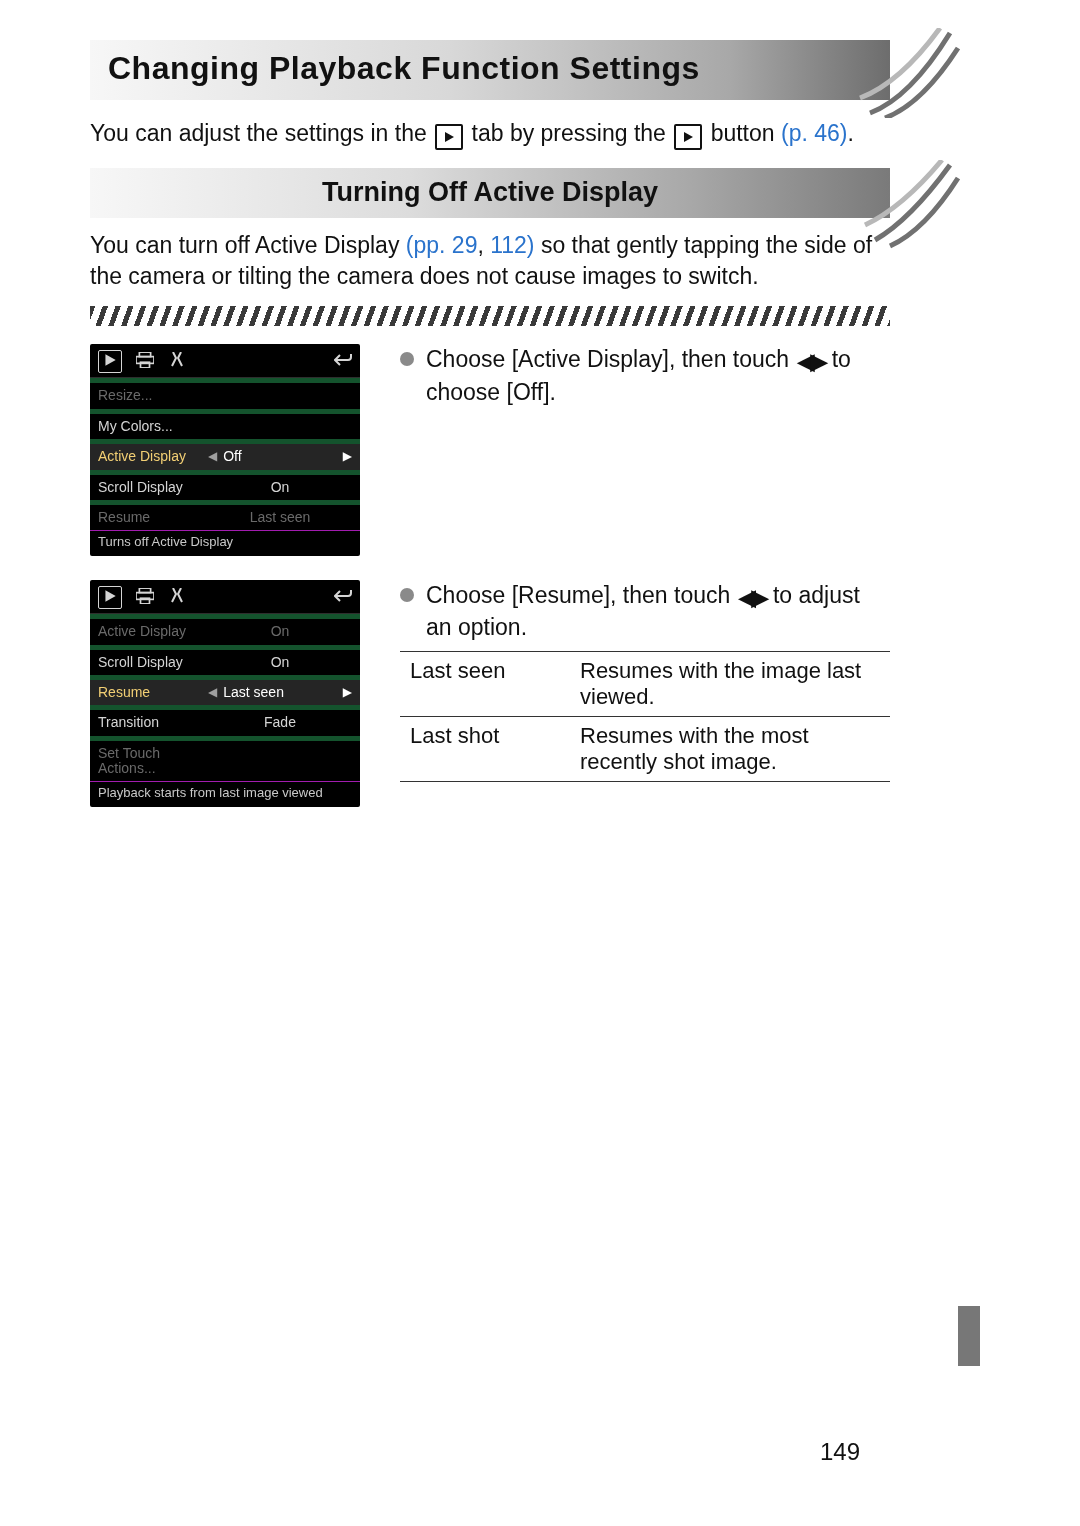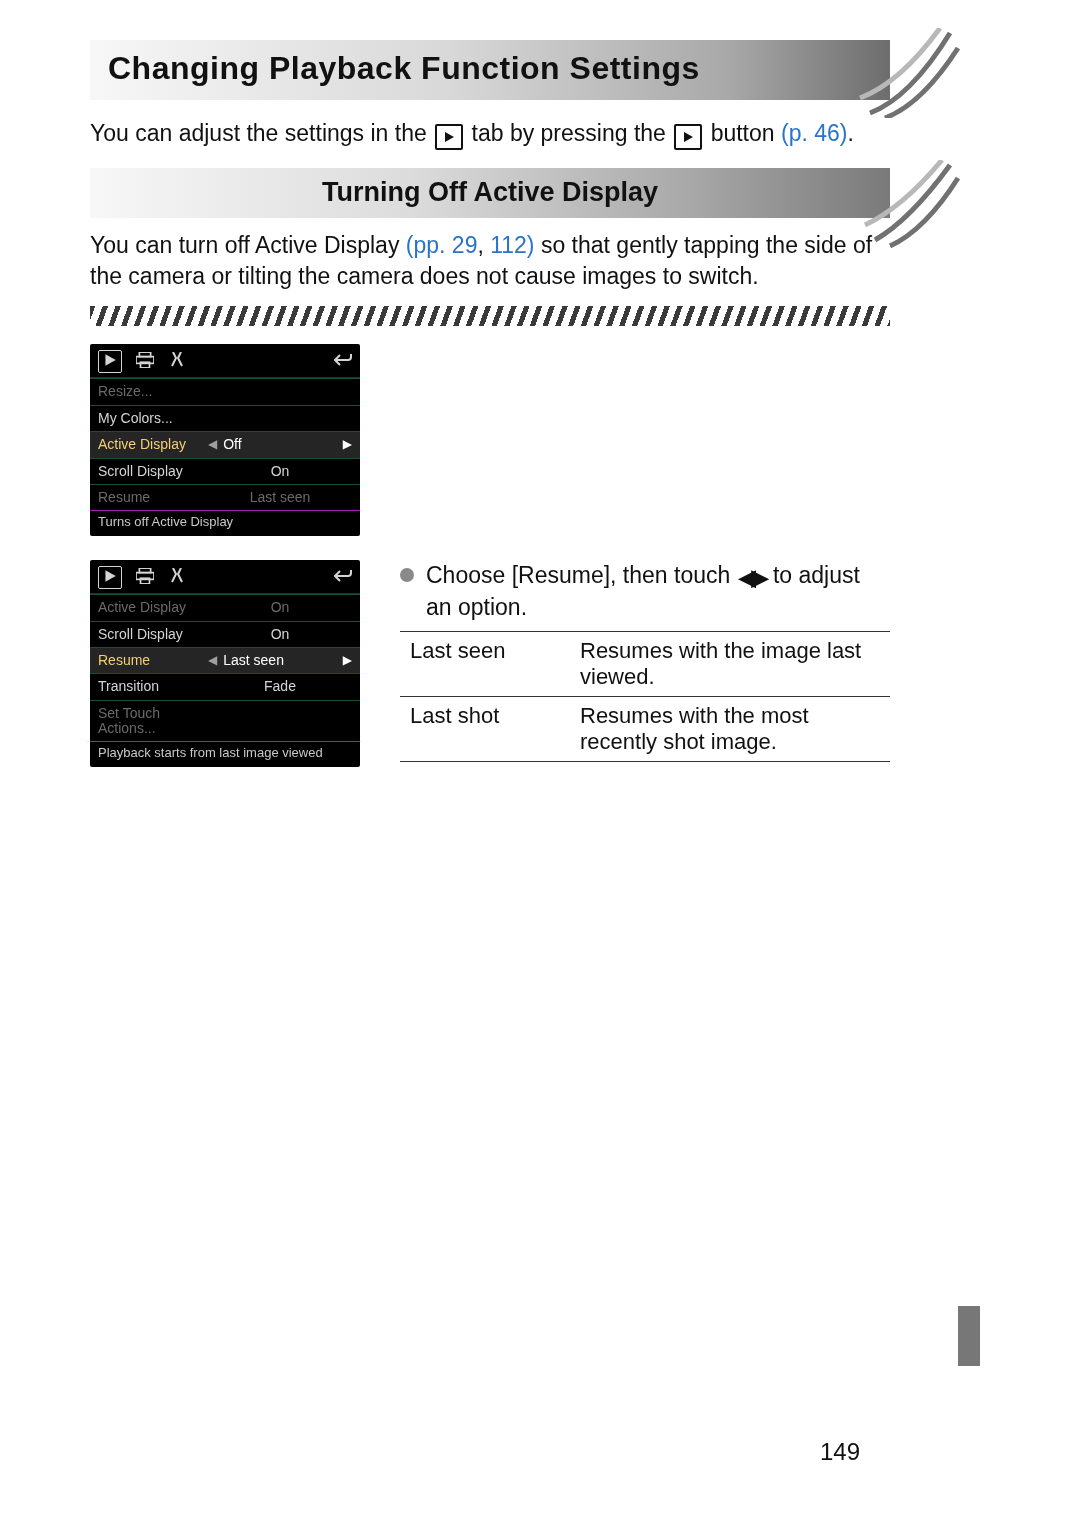--- a/index.html
+++ b/index.html
@@ -147,21 +147,21 @@
   .camera-lcd .tab-print svg,
   .camera-lcd .tab-tools svg,
   .camera-lcd .tab-back svg { width: 18px; height: 16px; }
   .camera-lcd .tab-play { border: 1.5px solid #d5d5d5; border-radius: 2px; padding: 1px 2px; }
 
   .camera-lcd .menu-item {
     display: flex;
     align-items: center;
     padding: 5px 8px;
     gap: 10px;
-    border-top: 1px solid #14532d;
+    border-top: 5px solid #14532d;
   }
   .camera-lcd .menu-item.dim { color: #6a6a6a; }
   .camera-lcd .menu-item .label { flex: 0 0 100px; }
   .camera-lcd .menu-item .value-wrap {
     flex: 1;
     display: flex;
     align-items: center;
     justify-content: center;
     gap: 6px;
   }
@@ -335,20 +335,30 @@
       </div>
       <div class="menu-item dim">
         <span class="label">Resume</span>
         <span class="value-wrap">
             <span>Last seen</span>
           </span>
       </div>
       <div class="hint">Turns off Active Display</div>
     </div>
 
+    <div class="step-right">
+      <div class="bullet-line">
+        <span class="bullet-dot"></span>
+        <div>
+          <span>Choose [Active Display], then touch </span>
+          <span class="lr-arrows">◀▶</span>
+          <span> to choose [Off].</span>
+        </div>
+      </div>
+    </div>
   </div>
 
 
   <div class="step-row">
     <div class="camera-lcd">
       <div class="tabs">
         <span class="tab-play">
           <svg viewBox="0 0 14 14">
               <polygon points="3,2 12,7 3,12" fill="#d5d5d5"></polygon>
             </svg>

